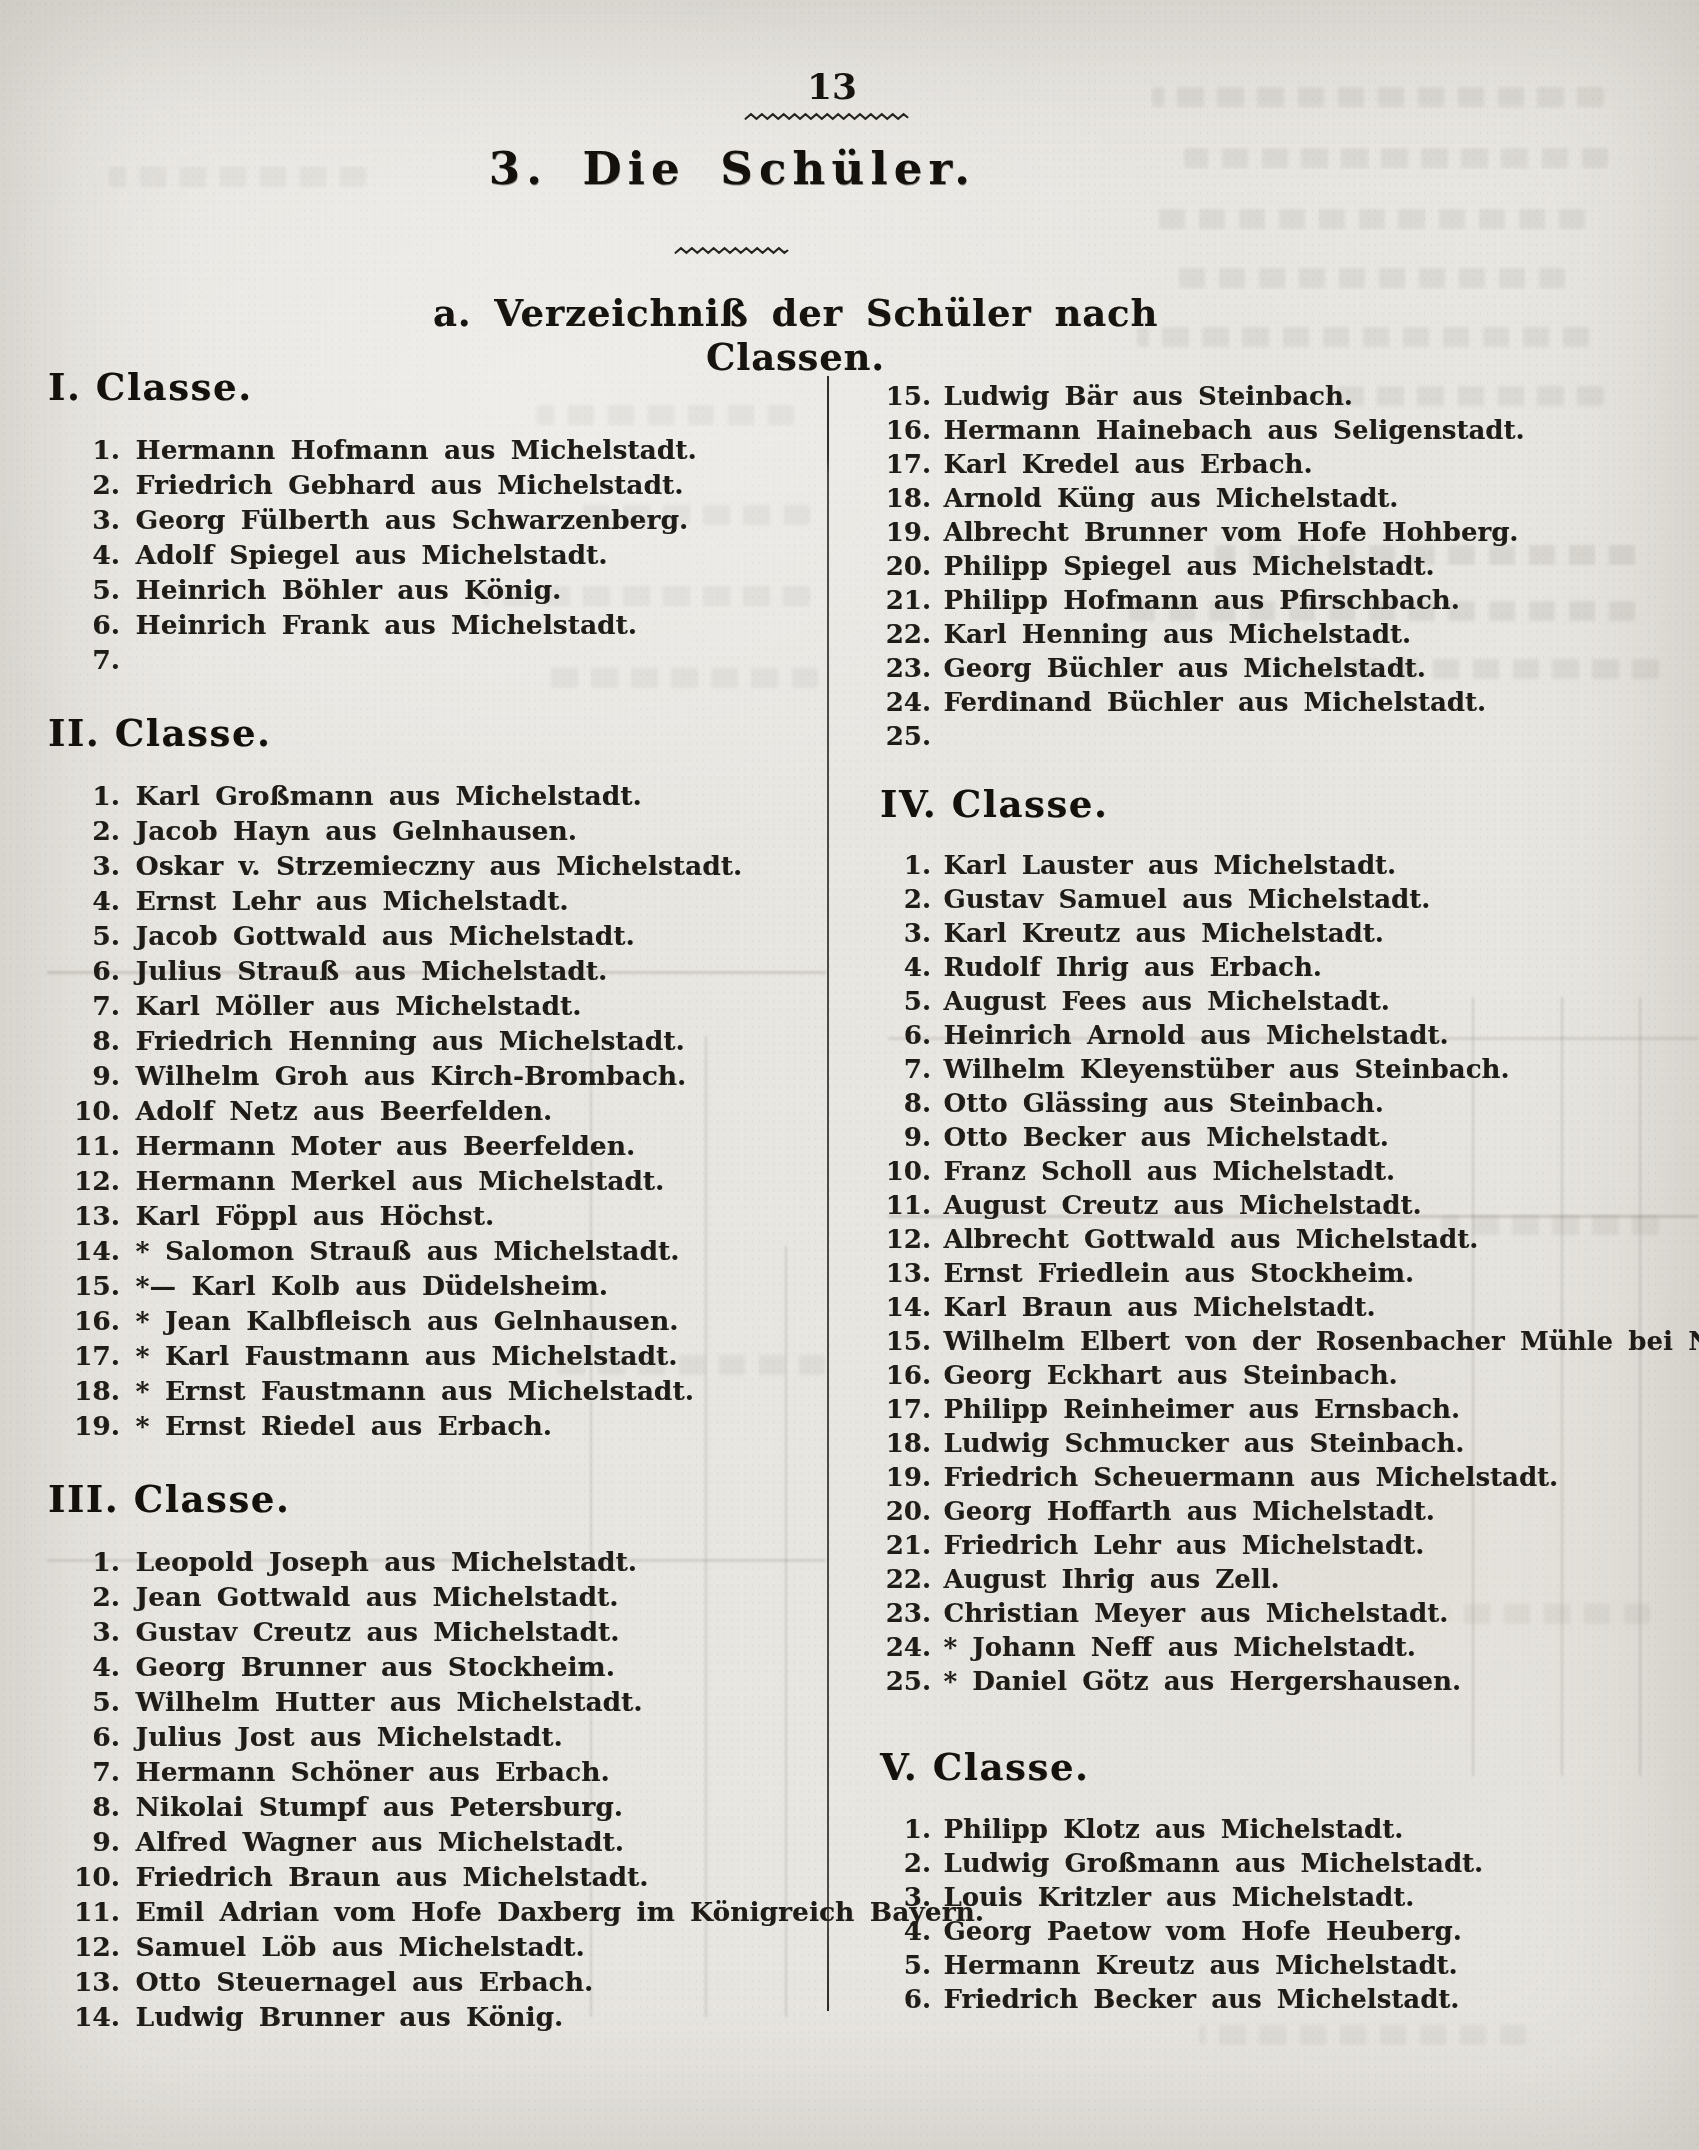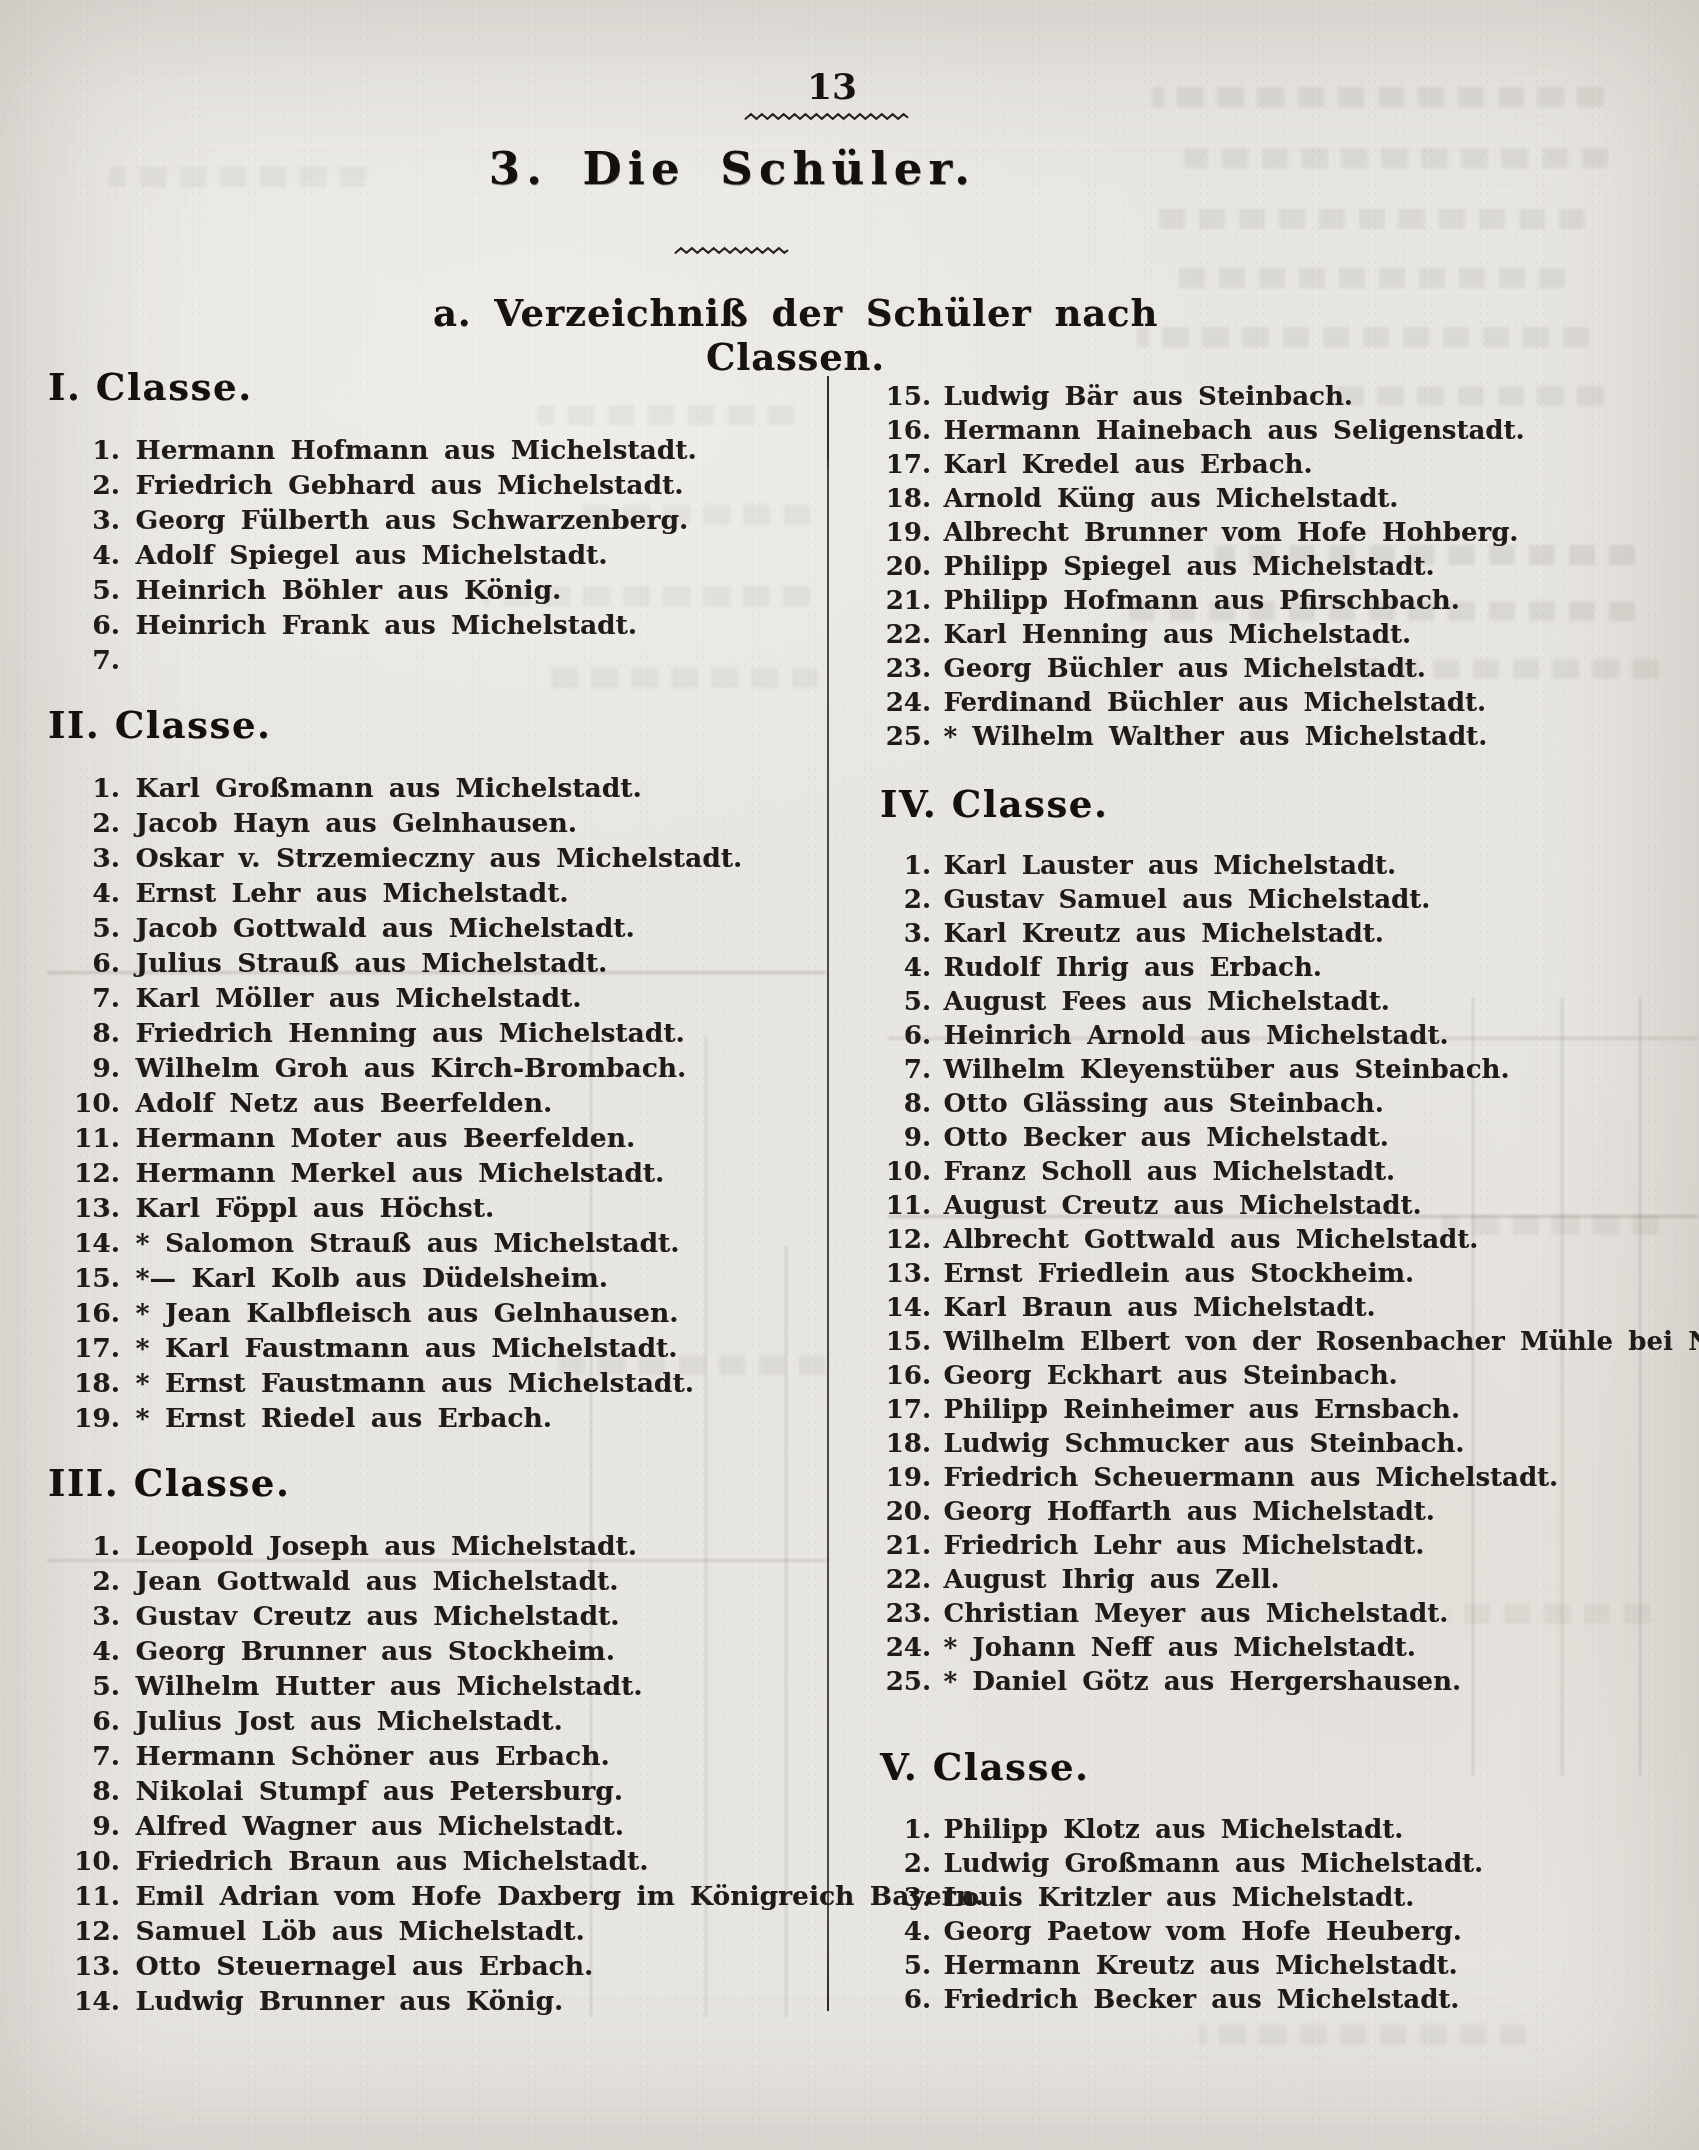--- a/index.html
+++ b/index.html
@@ -46,21 +46,21 @@
   }
   .col{position:absolute;}
   .col-left{left:48px;top:366px;width:716px;}
   .col-right{left:880px;top:366px;width:818px;}
   .class-heading{
     margin:0 0 23.4px 0;text-align:left;
     font-size:37px;font-weight:bold;color:#14110c;letter-spacing:1.6px;
     line-height:1.15;
     text-shadow:0.4px 0.4px 0 rgba(25,20,15,.4);
   }
-  .col .class-section:not(:first-child) .class-heading{margin-top:27px;}
+  .col .class-section:not(:first-child) .class-heading{margin-top:35px;}
   .col-right .class-heading{margin-right:156px;}
   .col-right .class-section:first-child{margin-top:12.5px;}
   .col-right .class-section:nth-child(2) .class-heading{margin-top:30px;}
   .col-right .class-section:nth-child(3) .class-heading{margin-top:48px;}
   .item{display:flex;font-size:26.5px;font-weight:bold;line-height:35px;
         text-shadow:0.3px 0.3px 0 rgba(30,25,20,.35);}
   .col-right .item{font-size:26px;line-height:34px;}
   .num{flex:none;width:72px;text-align:right;margin-right:15.6px;}
   .col-right .num{width:51px;margin-right:12.5px;}
   .txt{word-spacing:6.2px;white-space:nowrap;}
@@ -343,21 +343,20 @@
           <div class="item">
             <span class="num">23.</span>
             <span class="txt">Georg Büchler aus Michelstadt.</span>
           </div>
           <div class="item">
             <span class="num">24.</span>
             <span class="txt">Ferdinand Büchler aus Michelstadt.</span>
           </div>
           <div class="item">
             <span class="num">25.</span>
-            <span class="txt">* Wilhelm Walther aus Michelstadt.</span>
           </div>
         </div>
     </section>
 
     <section class="class-section">
       <h3 class="class-heading">IV. Classe.</h3>
       <div class="class-list">
           <div class="item">
             <span class="num">1.</span>
             <span class="txt">Karl Lauster aus Michelstadt.</span>

